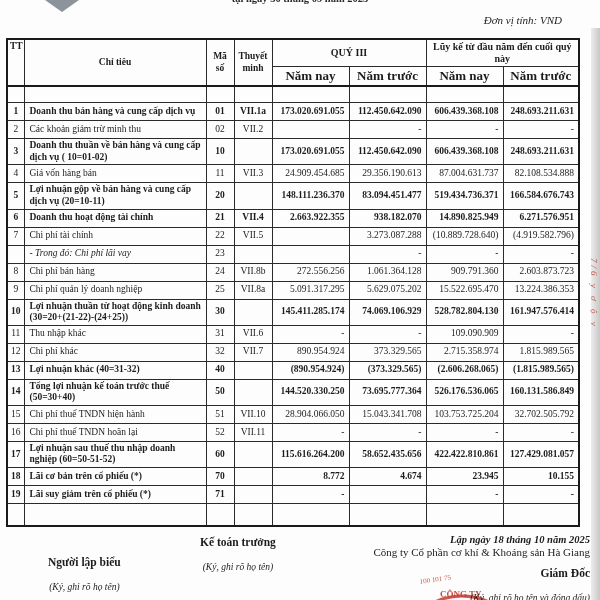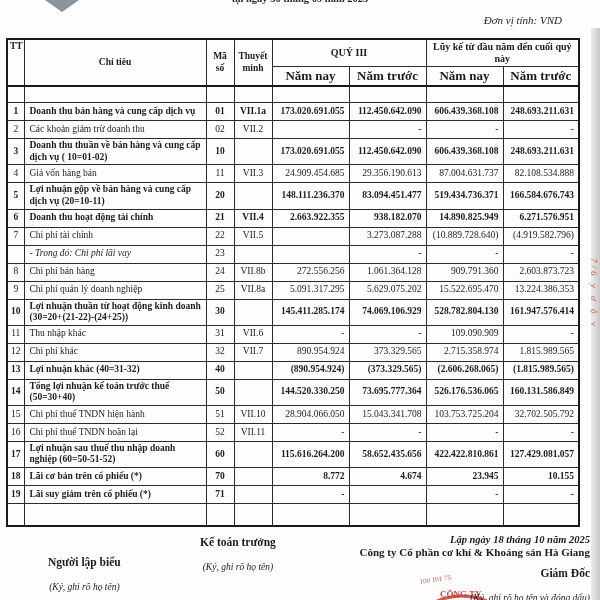--- a/index.html
+++ b/index.html
@@ -49,21 +49,21 @@
   td.ma{text-align:center;}
   td.tm{text-align:center;}
   td.num{text-align:right;padding-right:4px;font-variant-numeric:tabular-nums;}
   tr.bold td{font-weight:bold;}
   tr.italic td.label{font-style:italic;}
   tr.data-row{height:18px;}
   .footer-right{
     position:absolute;left:298px;top:534px;width:292px;text-align:right;
   }
   .date-line{font-size:10.5px;font-style:italic;font-weight:bold;}
-  .company-line{font-size:11px;font-weight:bold;margin-top:1px;}
+  .company-line{font-size:11px;font-weight:normal;margin-top:1px;}
   .director-line{font-size:11.5px;font-weight:bold;margin-top:9px;}
   .sign-note{font-size:9.5px;font-style:italic;margin-top:14px;position:relative;z-index:3;}
   .preparer{position:absolute;left:48px;top:556px;text-align:center;}
   .accountant{position:absolute;left:200px;top:536px;text-align:center;}
   .sign-title{font-size:11.5px;font-weight:bold;}
   .stamp-wrap{
     position:absolute;left:390px;top:570px;width:150px;height:30px;
     overflow:hidden;z-index:2;
   }
 </style>
@@ -124,21 +124,21 @@
         <td class="label">Doanh thu bán hàng và cung cấp dịch vụ</td>
         <td class="ma">01</td>
         <td class="tm">VII.1a</td>
         <td class="num">173.020.691.055</td>
         <td class="num">112.450.642.090</td>
         <td class="num">606.439.368.108</td>
         <td class="num">248.693.211.631</td>
       </tr>
       <tr class="data-row normal">
         <td class="tt">2</td>
-        <td class="label">Các khoản giảm trừ doanh thu</td>
+        <td class="label">Các khoản giảm trừ minh thu</td>
         <td class="ma">02</td>
         <td class="tm">VII.2</td>
         <td class="num"></td>
         <td class="num">-</td>
         <td class="num">-</td>
         <td class="num">-</td>
       </tr>
       <tr class="data-row bold">
         <td class="tt">3</td>
         <td class="label">Doanh thu thuần về bán hàng và cung cấp dịch vụ ( 10=01-02)</td>

